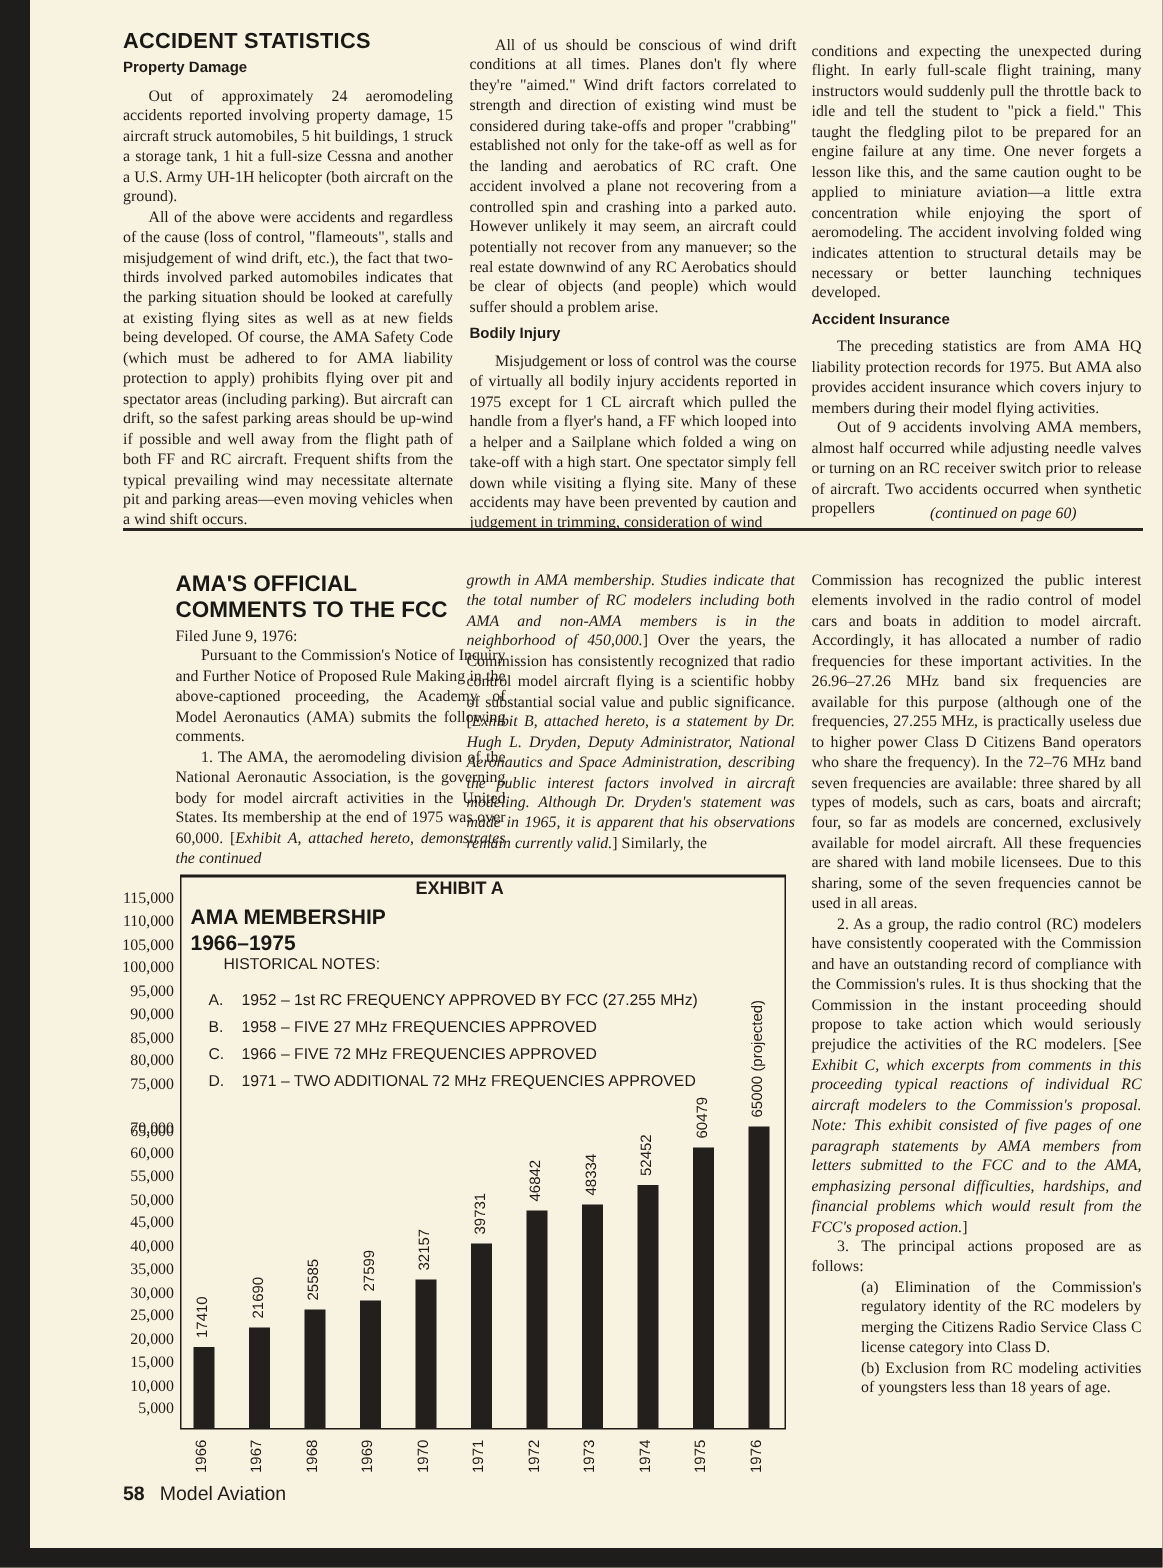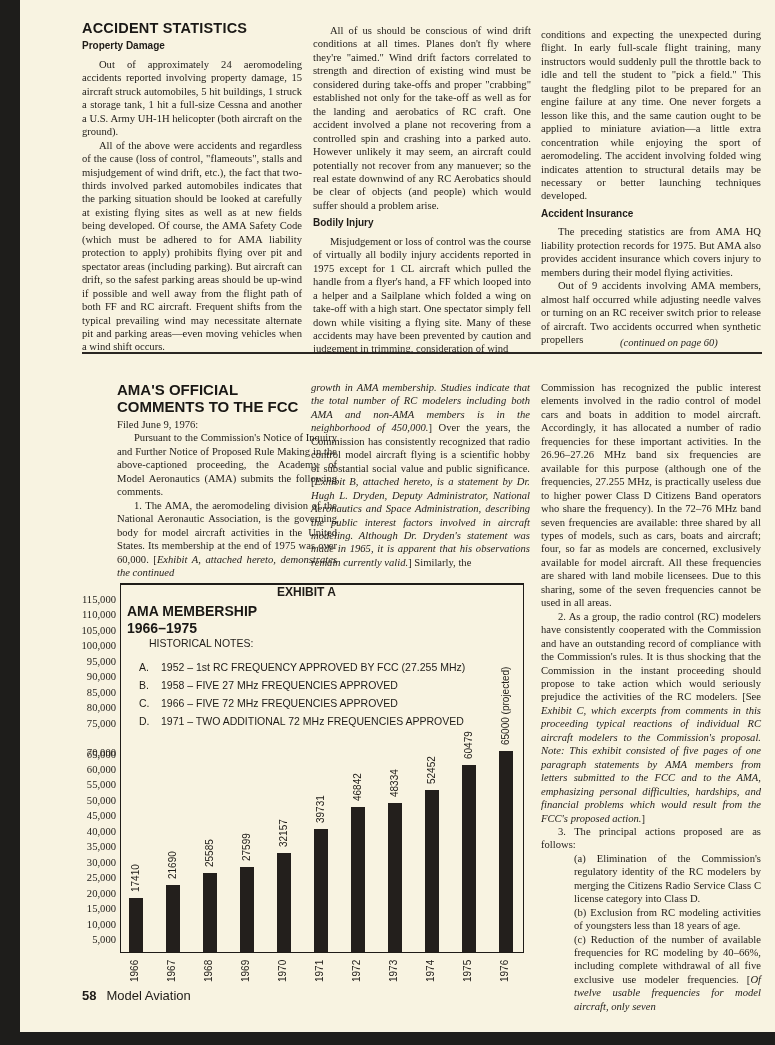--- a/index.html
+++ b/index.html
@@ -73,21 +73,20 @@
   <p class="noindent"><i>growth in AMA membership. Studies indicate that the total number of RC modelers including both AMA and non-AMA members is in the neighborhood of 450,000.</i><span>] Over the years, the Commission has consistently recognized that radio control model aircraft flying is a scientific hobby of substantial social value and public significance. [</span><i>Exhibit B, attached hereto, is a statement by Dr. Hugh L. Dryden, Deputy Administrator, National Aeronautics and Space Administration, describing the public interest factors involved in aircraft modeling. Although Dr. Dryden's statement was made in 1965, it is apparent that his observations remain currently valid.</i><span>] Similarly, the</span></p>
 </div>
 
 <div class="col" style="left:541px; top:381px; width:220px;">
   <p class="noindent">Commission has recognized the public interest elements involved in the radio control of model cars and boats in addition to model aircraft. Accordingly, it has allocated a number of radio frequencies for these important activities. In the 26.96–27.26 MHz band six frequencies are available for this purpose (although one of the frequencies, 27.255 MHz, is practically useless due to higher power Class D Citizens Band operators who share the frequency). In the 72–76 MHz band seven frequencies are available: three shared by all types of models, such as cars, boats and aircraft; four, so far as models are concerned, exclusively available for model aircraft. All these frequencies are shared with land mobile licensees. Due to this sharing, some of the seven frequencies cannot be used in all areas.</p>
   <p><span>2. As a group, the radio control (RC) modelers have consistently cooperated with the Commission and have an outstanding record of compliance with the Commission's rules. It is thus shocking that the Commission in the instant proceeding should propose to take action which would seriously prejudice the activities of the RC modelers. [See </span><i>Exhibit C, which excerpts from comments in this proceeding typical reactions of individual RC aircraft modelers to the Commission's proposal. Note: This exhibit consisted of five pages of one paragraph statements by AMA members from letters submitted to the FCC and to the AMA, emphasizing personal difficulties, hardships, and financial problems which would result from the FCC's proposed action.</i><span>]</span></p>
   <p>3. The principal actions proposed are as follows:</p>
   <div style="padding-left:33px;">
     <p class="noindent">(a) Elimination of the Commission's regulatory identity of the RC modelers by merging the Citizens Radio Service Class C license category into Class D.</p>
     <p class="noindent">(b) Exclusion from RC modeling activities of youngsters less than 18 years of age.</p>
-    <p class="noindent"><span>(c) Reduction of the number of available frequencies for RC modeling by 40–66%, including complete withdrawal of all five exclusive use modeler frequencies. [</span><i>Of twelve usable frequencies for model aircraft, only seven</i></p>
   </div>
 </div>
 
 <div class="yaxis" id="yaxis">
     <div class="ytick" style="top: 7px;">115,000</div>
     <div class="ytick" style="top: 22.4545px;">110,000</div>
     <div class="ytick" style="top: 37.9091px;">105,000</div>
     <div class="ytick" style="top: 53.3636px;">100,000</div>
     <div class="ytick" style="top: 68.8182px; text-align: center;">95,000</div>
     <div class="ytick" style="top: 84.2727px;">90,000</div>

